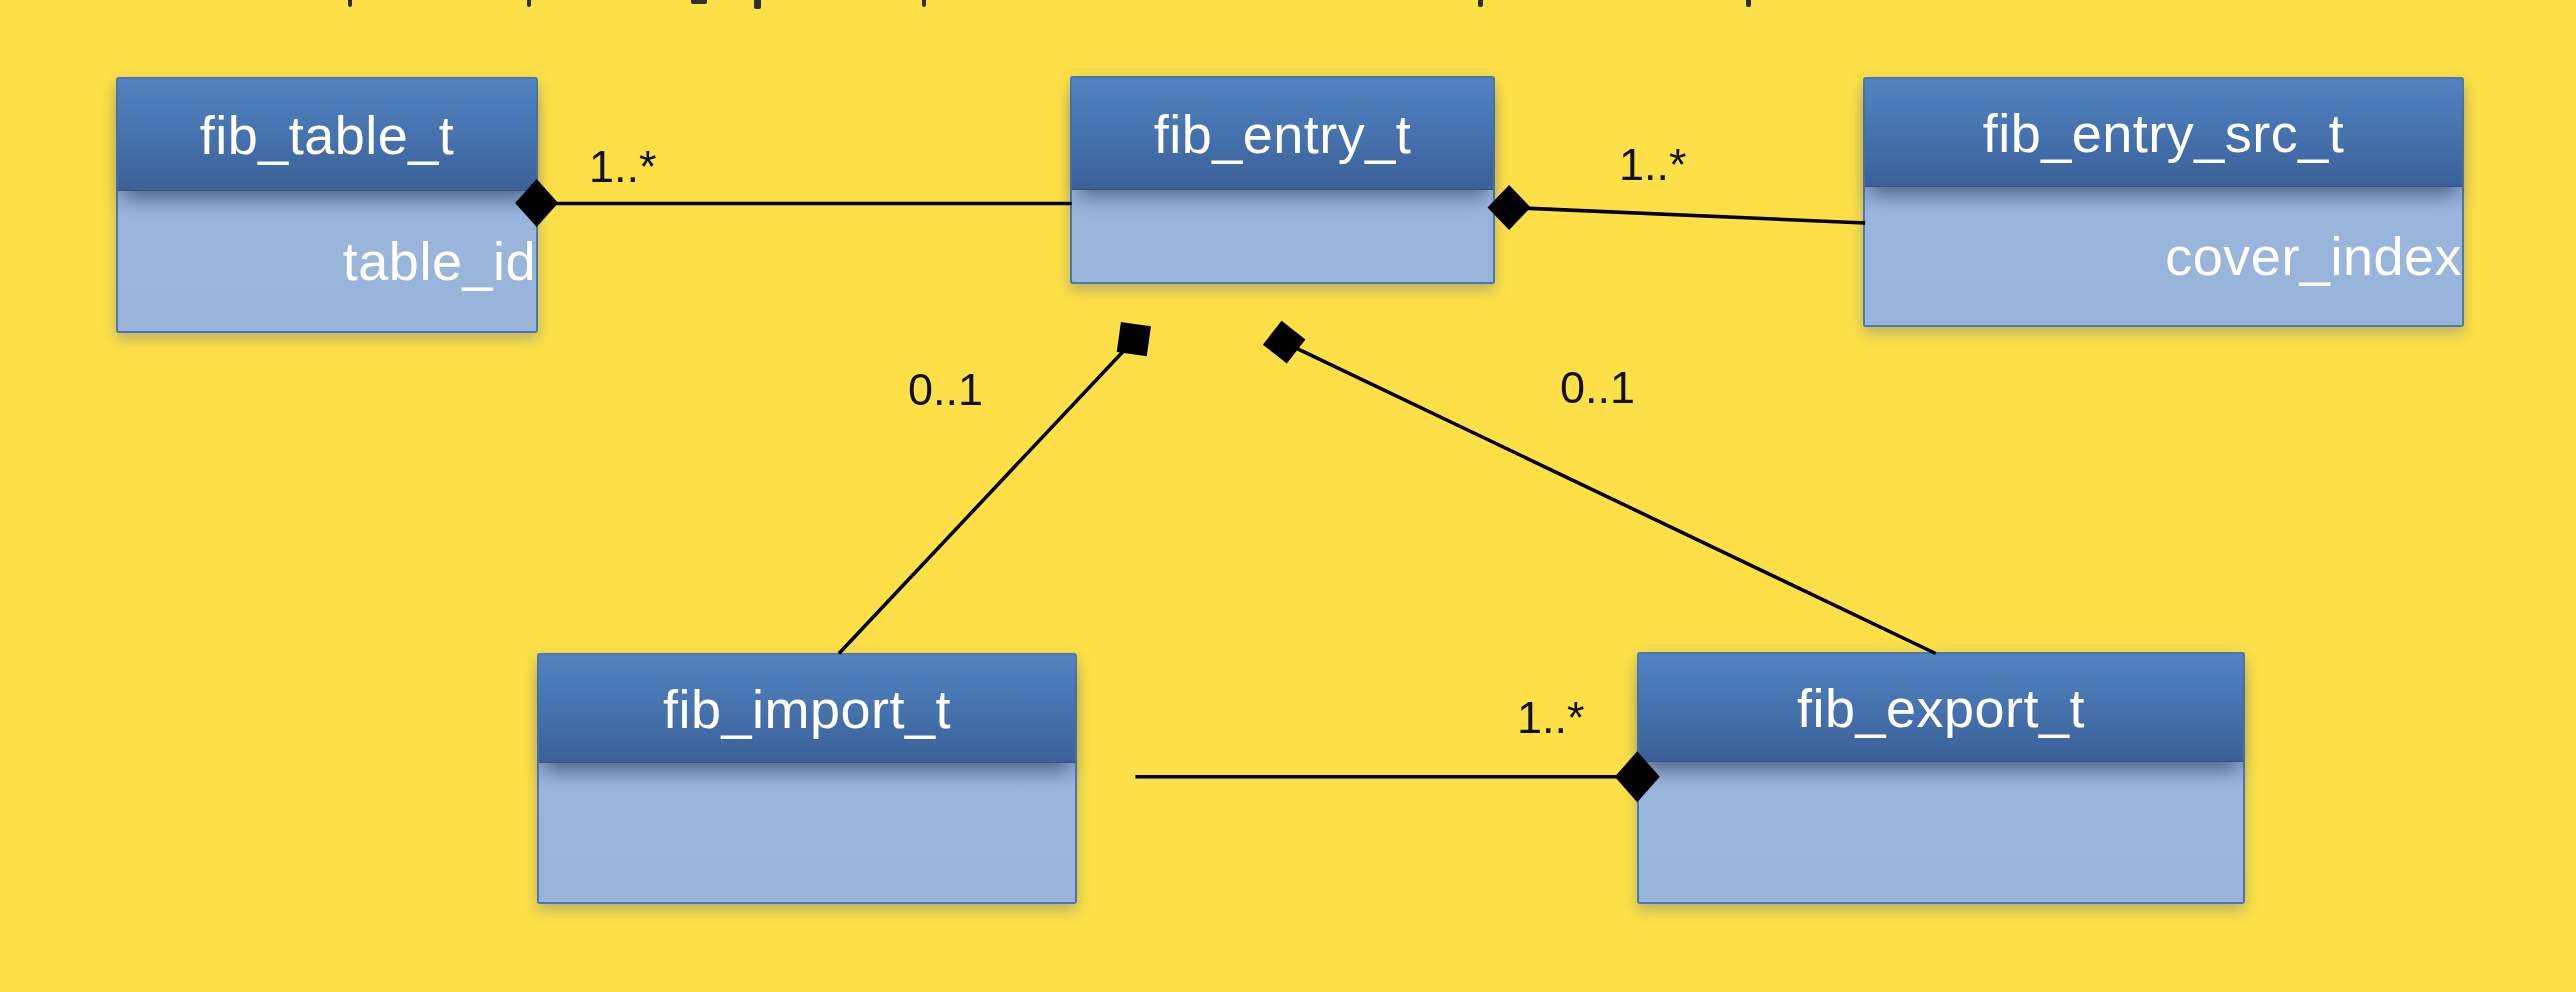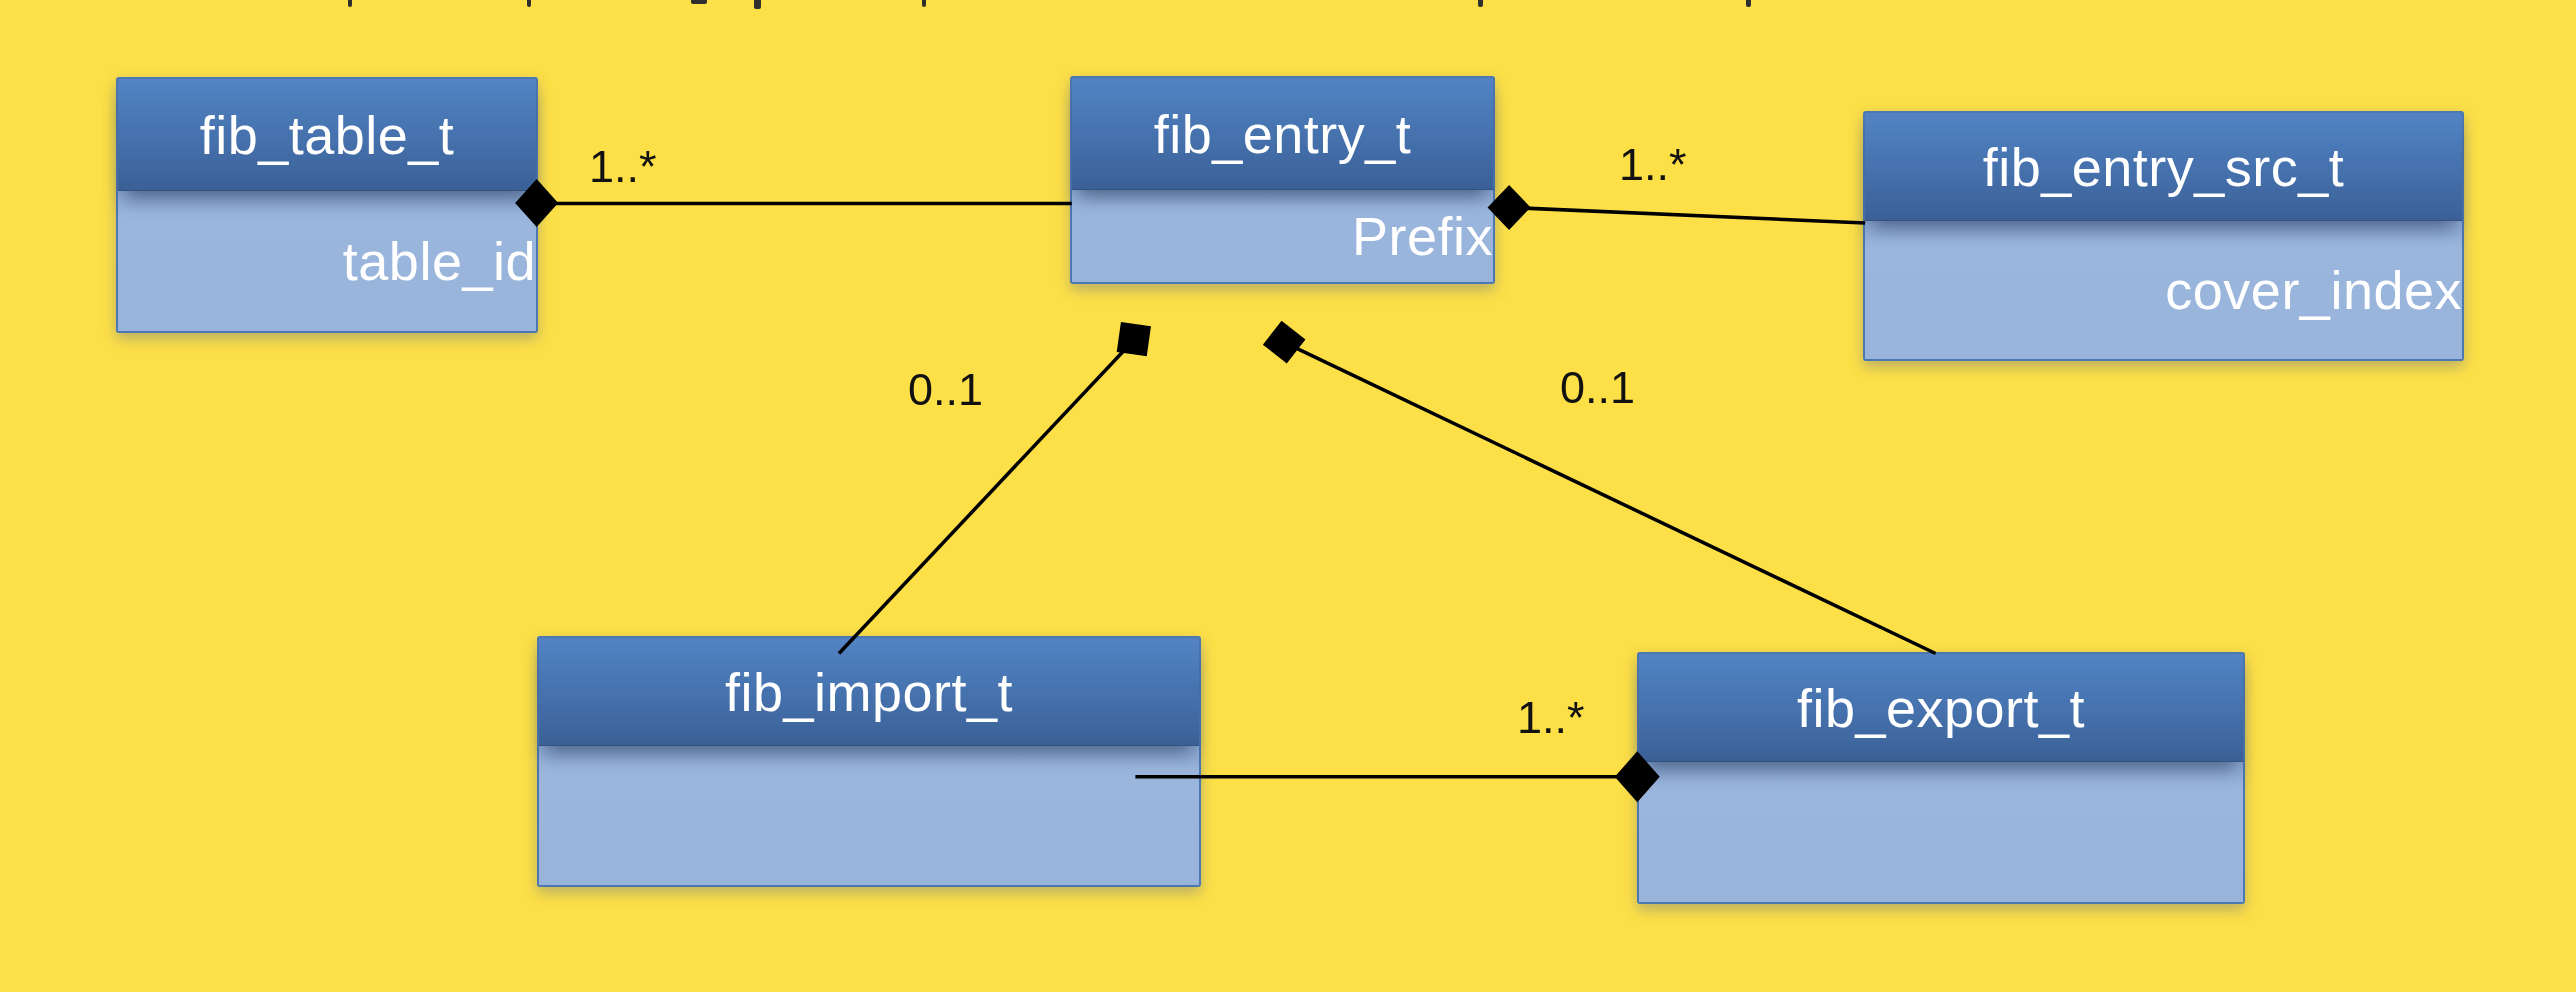--- a/index.html
+++ b/index.html
@@ -104,35 +104,32 @@
     </div>
     <div class="uml-body">
       <span>table_id</span>
     </div>
   </div>
 
   <div class="uml-box" style="left:1070px; top:76px; width:425px; height:208px;">
     <div class="uml-header" style="height:112px;">
       <span>fib_entry_t</span>
     </div>
-    <div class="uml-body">
-      <span>Prefix</span>
-    </div>
   </div>
 
-  <div class="uml-box" style="left:1863px; top:111px; width:601px; height:250px;">
+  <div class="uml-box" style="left:1863px; top:77px; width:601px; height:250px;">
     <div class="uml-header" style="height:108px;">
       <span>fib_entry_src_t</span>
     </div>
     <div class="uml-body">
       <span>cover_index</span>
     </div>
   </div>
 
-  <div class="uml-box" style="left:537px; top:636px; width:664px; height:251px;">
+  <div class="uml-box" style="left:537px; top:653px; width:540px; height:251px;">
     <div class="uml-header" style="height:108px;">
       <span>fib_import_t</span>
     </div>
     <div class="uml-body">
       <span></span>
     </div>
   </div>
 
   <div class="uml-box" style="left:1637px; top:652px; width:608px; height:252px;">
     <div class="uml-header" style="height:108px;text-align:right;">

